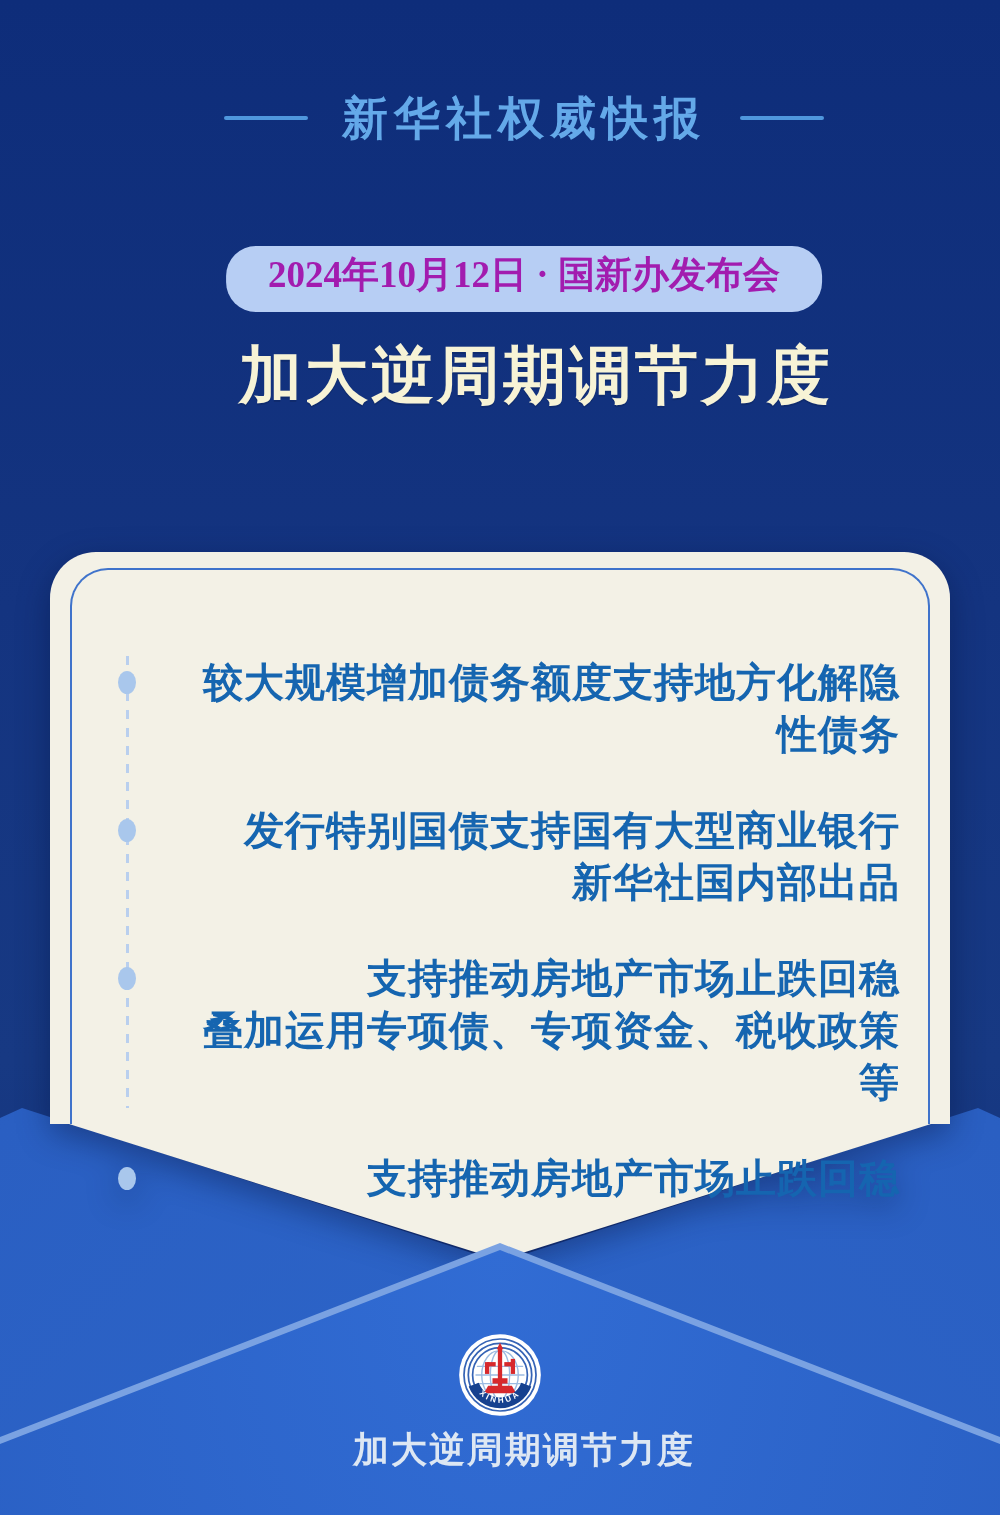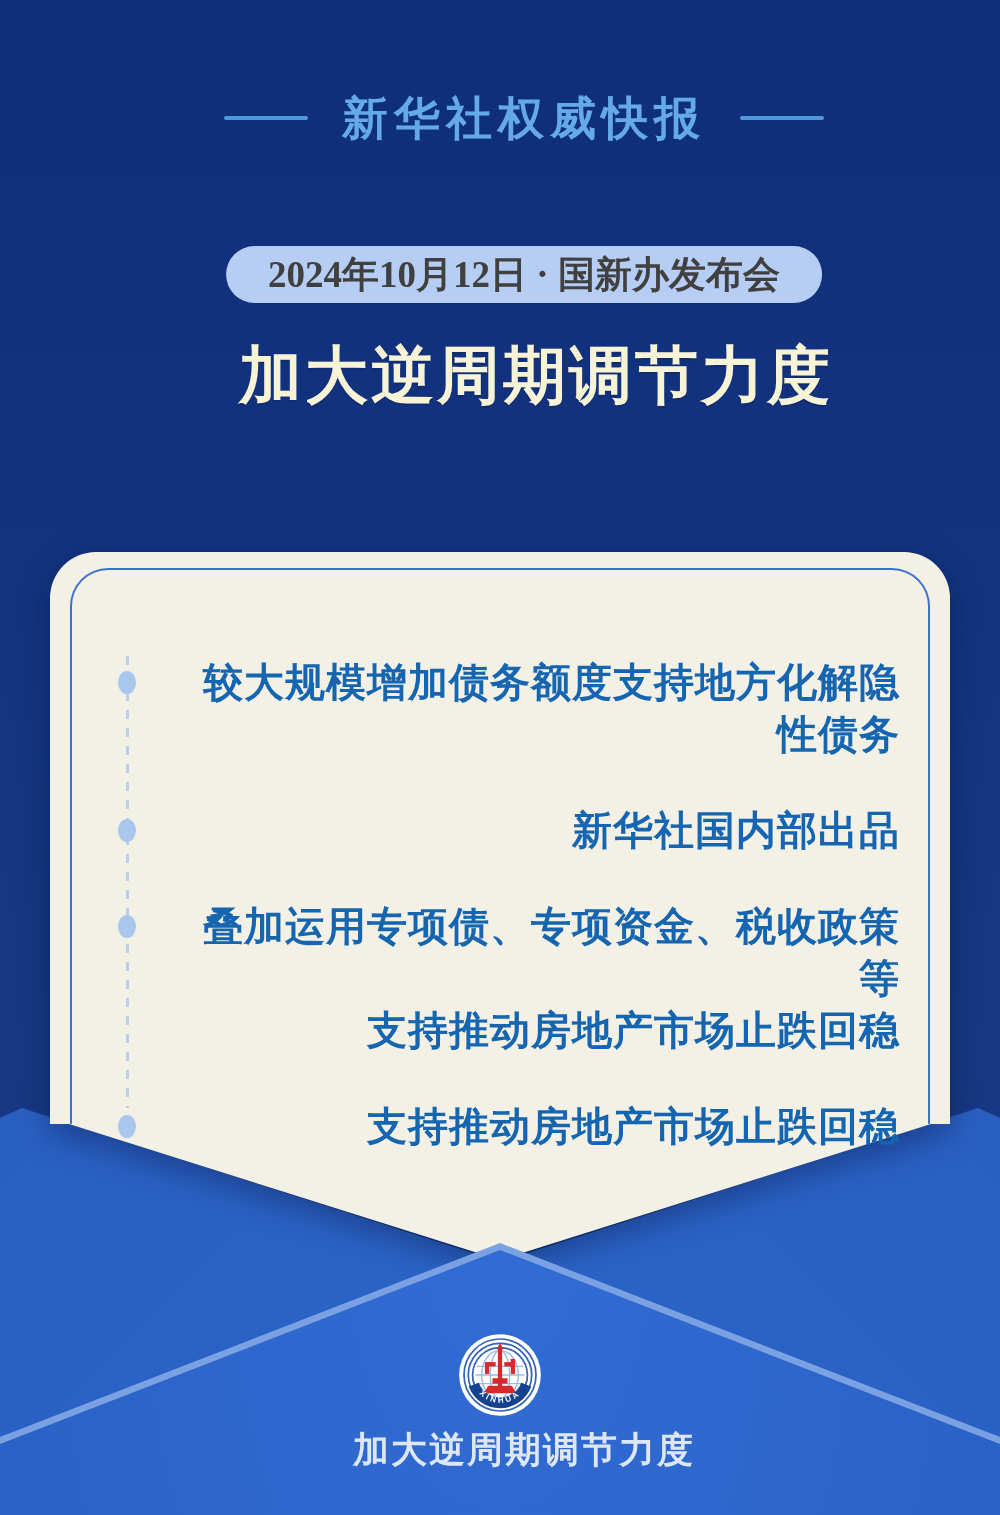--- a/index.html
+++ b/index.html
@@ -19,22 +19,22 @@
   }
   .header .dash{
     display:inline-block;width:84px;height:4px;background:#4f97dd;
     vertical-align:14px;border-radius:2px;
   }
   .header .dash.left{margin-right:34px;}
   .header .dash.right{margin-left:34px;}
   
   .date-pill{
     position:absolute;top:246px;left:50%;transform:translateX(-50%);
-    height:57px;line-height:58px;padding:0 42px;border-radius:30px;
-    background:#b7cef4;color:#404040;
+    height:66px;line-height:58px;padding:0 42px;border-radius:30px;
+    background:#b7cef4;color:#a21caf;
     font-family:"Liberation Serif","DejaVu Serif",serif;
     font-size:37px;font-weight:bold;white-space:nowrap;
   }
   
   .title{
     position:absolute;top:336px;left:12px;width:100%;
     text-align:center;color:#f7f3d6;
     font-size:63px;font-weight:900;line-height:79px;letter-spacing:3px;
     text-shadow:0 2px 0 rgba(0,0,0,0.12);
     white-space:nowrap;
@@ -125,28 +125,29 @@
       <div class="bullets">
           <div class="bullet">
             <span class="dot"></span>
             <div class="lines">
               <div>较大规模增加债务额度支持地方化解隐性债务</div>
             </div>
           </div>
           <div class="bullet">
             <span class="dot"></span>
             <div class="lines">
+              <div>发行特别国债支持国有大型商业银行</div>
               <div>新华社国内部出品</div>
             </div>
           </div>
           <div class="bullet">
             <span class="dot"></span>
             <div class="lines">
+              <div>支持推动房地产市场止跌回稳</div>
               <div>叠加运用专项债、专项资金、税收政策等</div>
-              <div>支持推动房地产市场止跌回稳</div>
             </div>
           </div>
           <div class="bullet">
             <span class="dot"></span>
             <div class="lines">
               <div>支持推动房地产市场止跌回稳</div>
             </div>
           </div>
         </div>
     </div>

